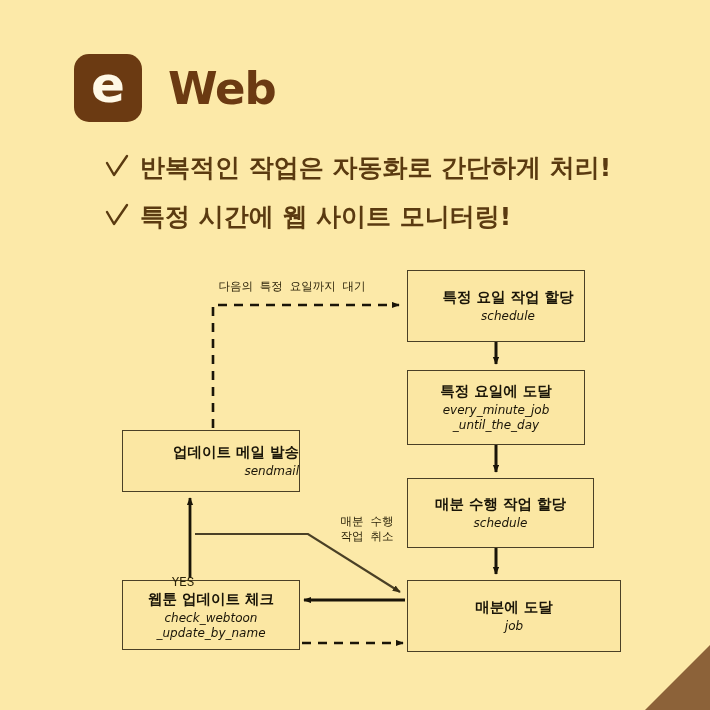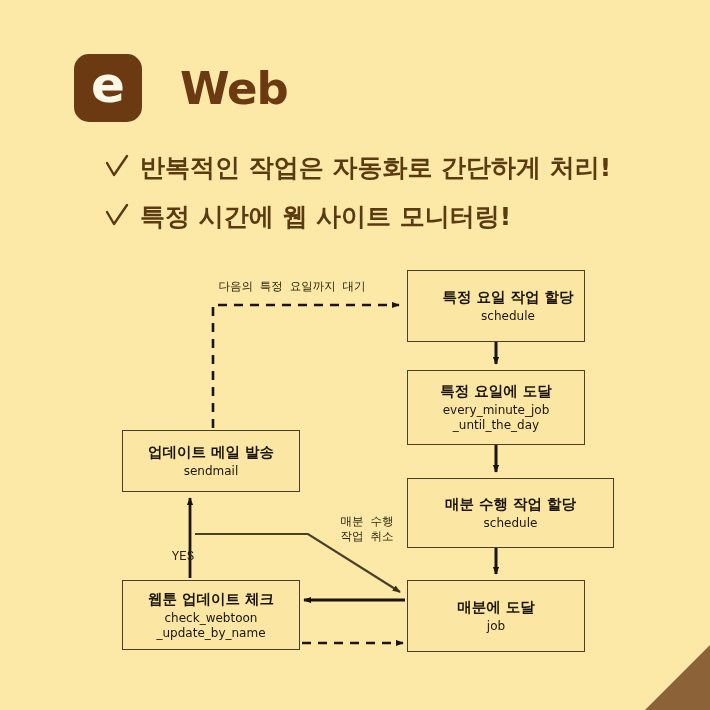--- a/index.html
+++ b/index.html
@@ -41,21 +41,21 @@
   .logo-badge .glyph {
     color: #FFF8E6;
     font-family: "DejaVu Sans", sans-serif;
     font-size: 50px;
     font-weight: 700;
     line-height: 1;
     position: relative;
     top: -3px;
   }
   .header-title {
-    margin-left: 38px;
+    margin-left: 26px;
     color: #6B3A12;
     font-size: 45px;
     font-weight: 700;
     letter-spacing: -1px;
     line-height: 1;
     font-family: "DejaVu Sans", sans-serif;
   }
 
   
   .bullets {
@@ -113,43 +113,44 @@
     font-family: "DejaVu Sans", sans-serif;
   }
   .node .sub {
     color: #1A1508;
     font-size: 12px;
     font-weight: 400;
     line-height: 1.22;
     margin-top: 3px;
     font-family: "DejaVu Sans", sans-serif;
     white-space: pre-line;
+    font-style: italic;
   }
 
   
   #node-schedule-day   { left: 407px; top: 270px; width: 178px; height: 72px; padding-left: 24px; }
   #node-reach-day      { left: 407px; top: 370px; width: 178px; height: 75px; }
-  #node-schedule-min   { left: 407px; top: 478px; width: 207px; height: 70px; }
-  #node-reach-min      { left: 407px; top: 580px; width: 178px; height: 72px; }
-  #node-sendmail       { left: 122px; top: 430px; width: 178px; height: 62px; }
+  #node-schedule-min   { left: 407px; top: 478px; width: 187px; height: 70px; }
+  #node-reach-min      { left: 407px; top: 580px; width: 214px; height: 72px; }
+  #node-sendmail       { left: 122px; top: 430px; width: 178px; height: 62px; align-items: flex-end; }
   #node-check-webtoon  { left: 122px; top: 580px; width: 178px; height: 70px; }
 
   
   .edge-label {
     position: absolute;
     color: #2A2208;
     font-size: 11.5px;
     line-height: 1.3;
     text-align: center;
     white-space: pre-line;
     font-family: Liberation Mono, monospace;
   }
   #label-wait-day  { left: 202px; top: 280px; width: 180px; }
   #label-cancel-min{ left: 322px; top: 515px; width: 90px; }
-  #label-yes       { left: 163px; top: 549px; width: 40px; font-size: 12.5px; }
+  #label-yes       { left: 163px; top: 575px; width: 40px; font-size: 12.5px; }
   #label-no        { left: 275px; top: 636px; width: 170px; }
 
   
   .corner-triangle {
     position: absolute;
     right: 0;
     bottom: 0;
     width: 0;
     height: 0;
     border-left: 65px solid transparent;

